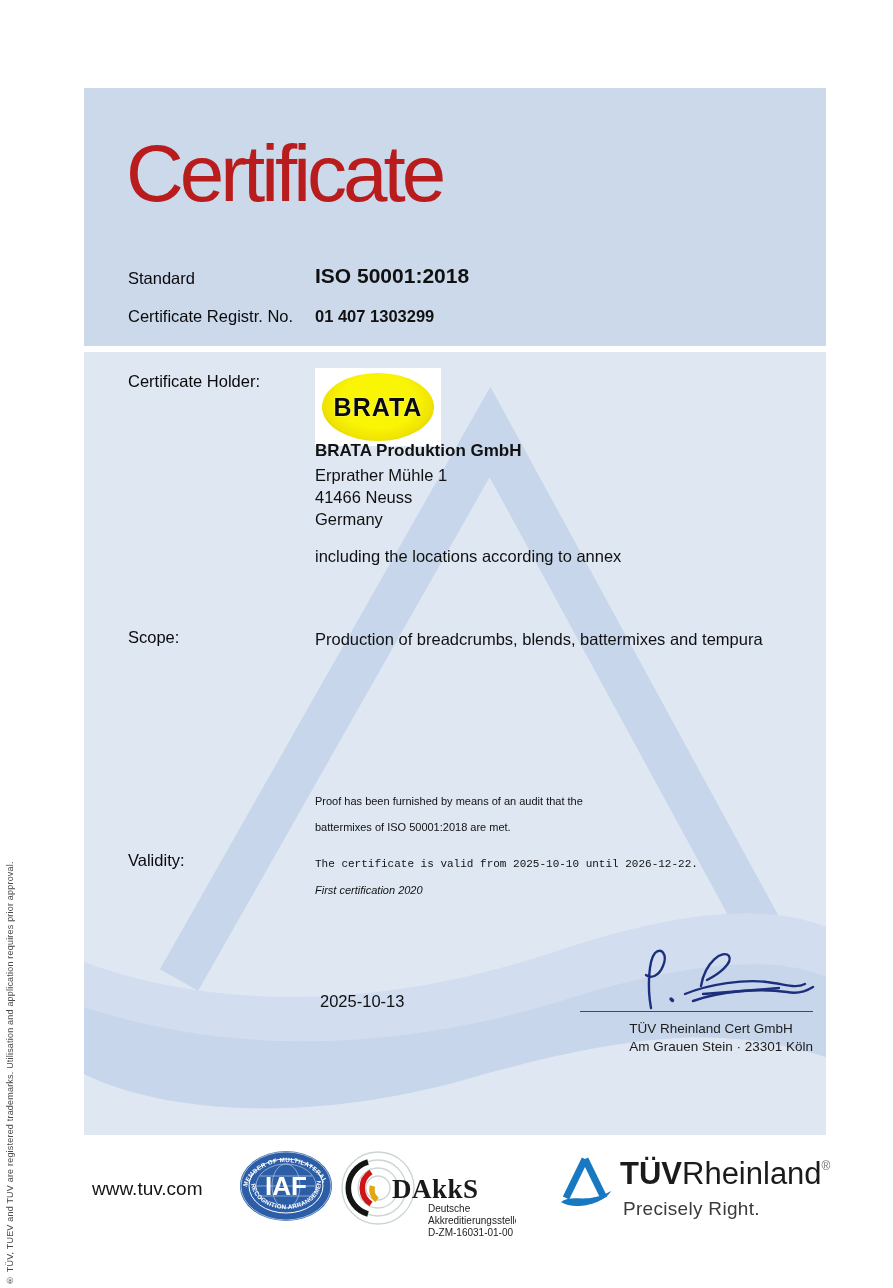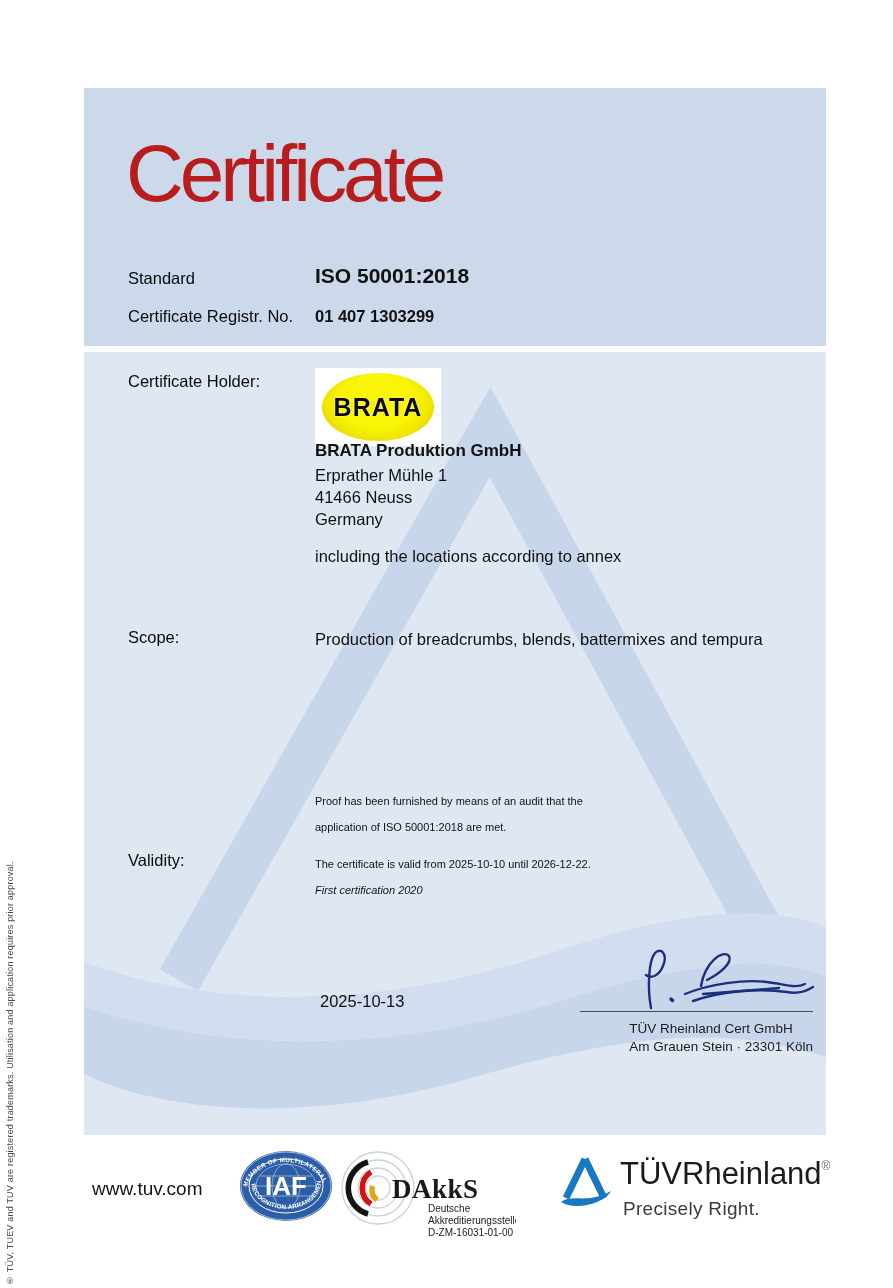--- a/index.html
+++ b/index.html
@@ -33,21 +33,21 @@
              text-shadow:0 0 1px #fff,0 0 1px #fff;}
   
   .sig-line{position:absolute;left:496px;top:659px;width:233px;border-top:1.5px solid #4a4a4a;}
   .sig-org{position:absolute;right:13px;top:668px;text-align:left;font-size:13.5px;line-height:18px;color:#1c1c1c;}
   
   .website{position:absolute;left:92px;top:1178px;font-size:19px;color:#161616;}
   .iaf{position:absolute;left:238px;top:1146px;}
   .dakks{position:absolute;left:336px;top:1150px;}
   .tuv-mark{position:absolute;left:553px;top:1150px;}
   .tuv-brand{position:absolute;left:620px;top:1156px;font-size:31px;color:#1b1b1b;white-space:nowrap;}
-  .tuv-brand .bold{font-weight:normal;margin-top:20px;}
+  .tuv-brand .bold{font-weight:bold;margin-top:20px;}
   .tuv-reg{font-size:12px;color:#6d6d6d;vertical-align:14px;}
   .tuv-tagline{position:absolute;left:623px;top:1198px;font-size:19px;color:#3b3b3b;letter-spacing:.3px;}
   .serif{font-family:"Liberation Serif",serif;}
 </style>
 </head>
 <body>
 
 <div class="page">
 
   <div class="side-note">® TÜV, TUEV and TUV are registered trademarks. Utilisation and application requires prior approval.</div>
@@ -79,24 +79,24 @@
       <div class="abs line16 b" style="left:231px;top:88px;font-size:17px;">BRATA Produktion GmbH</div>
       <div class="abs line16" style="left:231px;top:112px;">Erprather Mühle 1</div>
       <div class="abs line16" style="left:231px;top:134px;">41466 Neuss</div>
       <div class="abs line16" style="left:231px;top:156px;">Germany</div>
       <div class="abs line16" style="left:231px;top:193px;">including the locations according to annex</div>
 
       <div class="abs lbl" style="left:44px;top:276px;">Scope:</div>
       <div class="abs line16" style="left:231px;top:276px;width:500px;">Production of breadcrumbs, blends, battermixes and tempura</div>
 
       <div class="abs para" style="left:231px;top:436px;">Proof has been furnished by means of an audit that the</div>
-      <div class="abs para" style="left:231px;top:462px;">application of ISO 50001:2018 are met.</div>
+      <div class="abs para" style="left:231px;top:462px;">battermixes of ISO 50001:2018 are met.</div>
 
       <div class="abs lbl" style="left:44px;top:499px;">Validity:</div>
-      <div class="abs para" style="left:231px;top:499px;">The certificate is valid from 2025-10-10 until 2026-12-22.</div>
+      <div class="abs para" style="left:231px;top:499px;font-family:Liberation Mono, monospace;">The certificate is valid from 2025-10-10 until 2026-12-22.</div>
       <div class="abs para" style="left:231px;top:525px;font-style:italic;">First certification 2020</div>
 
       <div class="abs" style="left:236px;top:640px;font-size:16.5px;">2025-10-13</div>
 
       <svg class="abs" style="left:545px;top:592px;" width="195" height="72" viewBox="0 0 195 72">
         <g fill="none" stroke="#1c2f7c" stroke-width="2.4" stroke-linecap="round">
           <path d="M22 64 C18 42 20 16 26 9 C32 3 39 10 34 22 C30 32 22 35 17 31"></path>
           <path d="M42 55 l1.5 1.5" stroke-width="3.4"></path>
           <path d="M72 42 C76 18 94 5 100 12 C104 19 90 30 78 36"></path>
           <path d="M56 50 C80 40 116 35 138 38 C156 40 166 45 176 40"></path>

